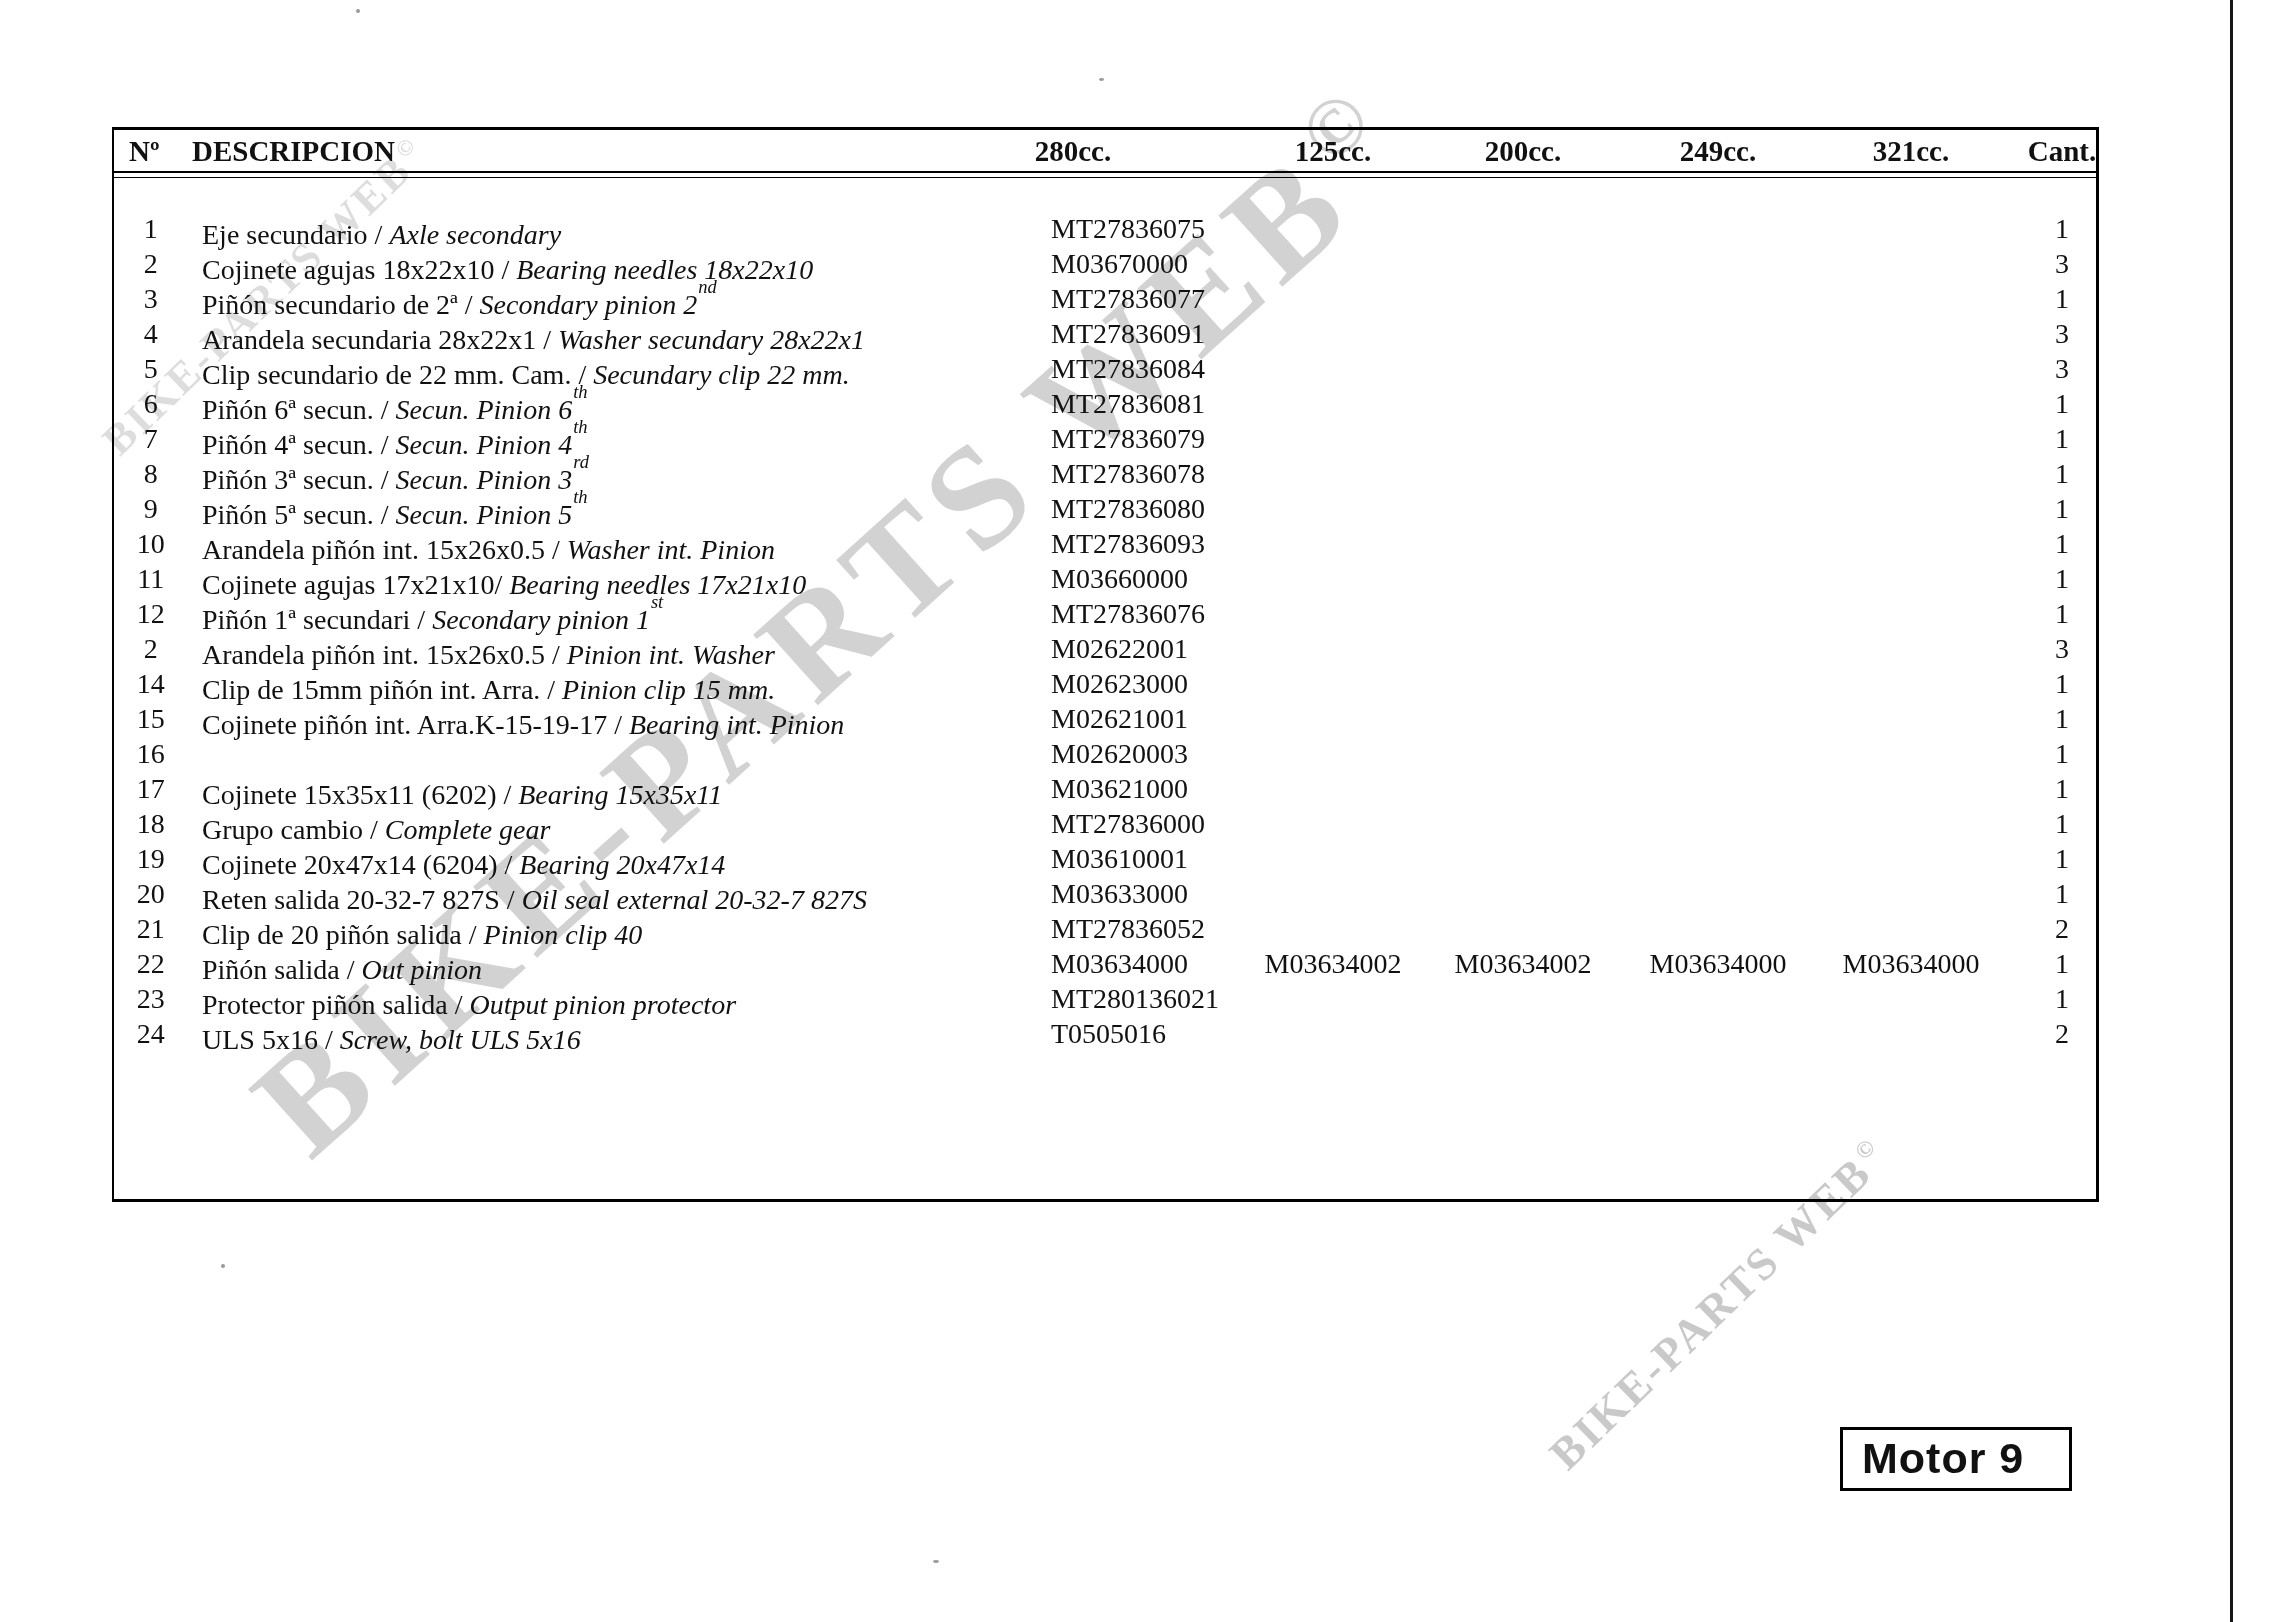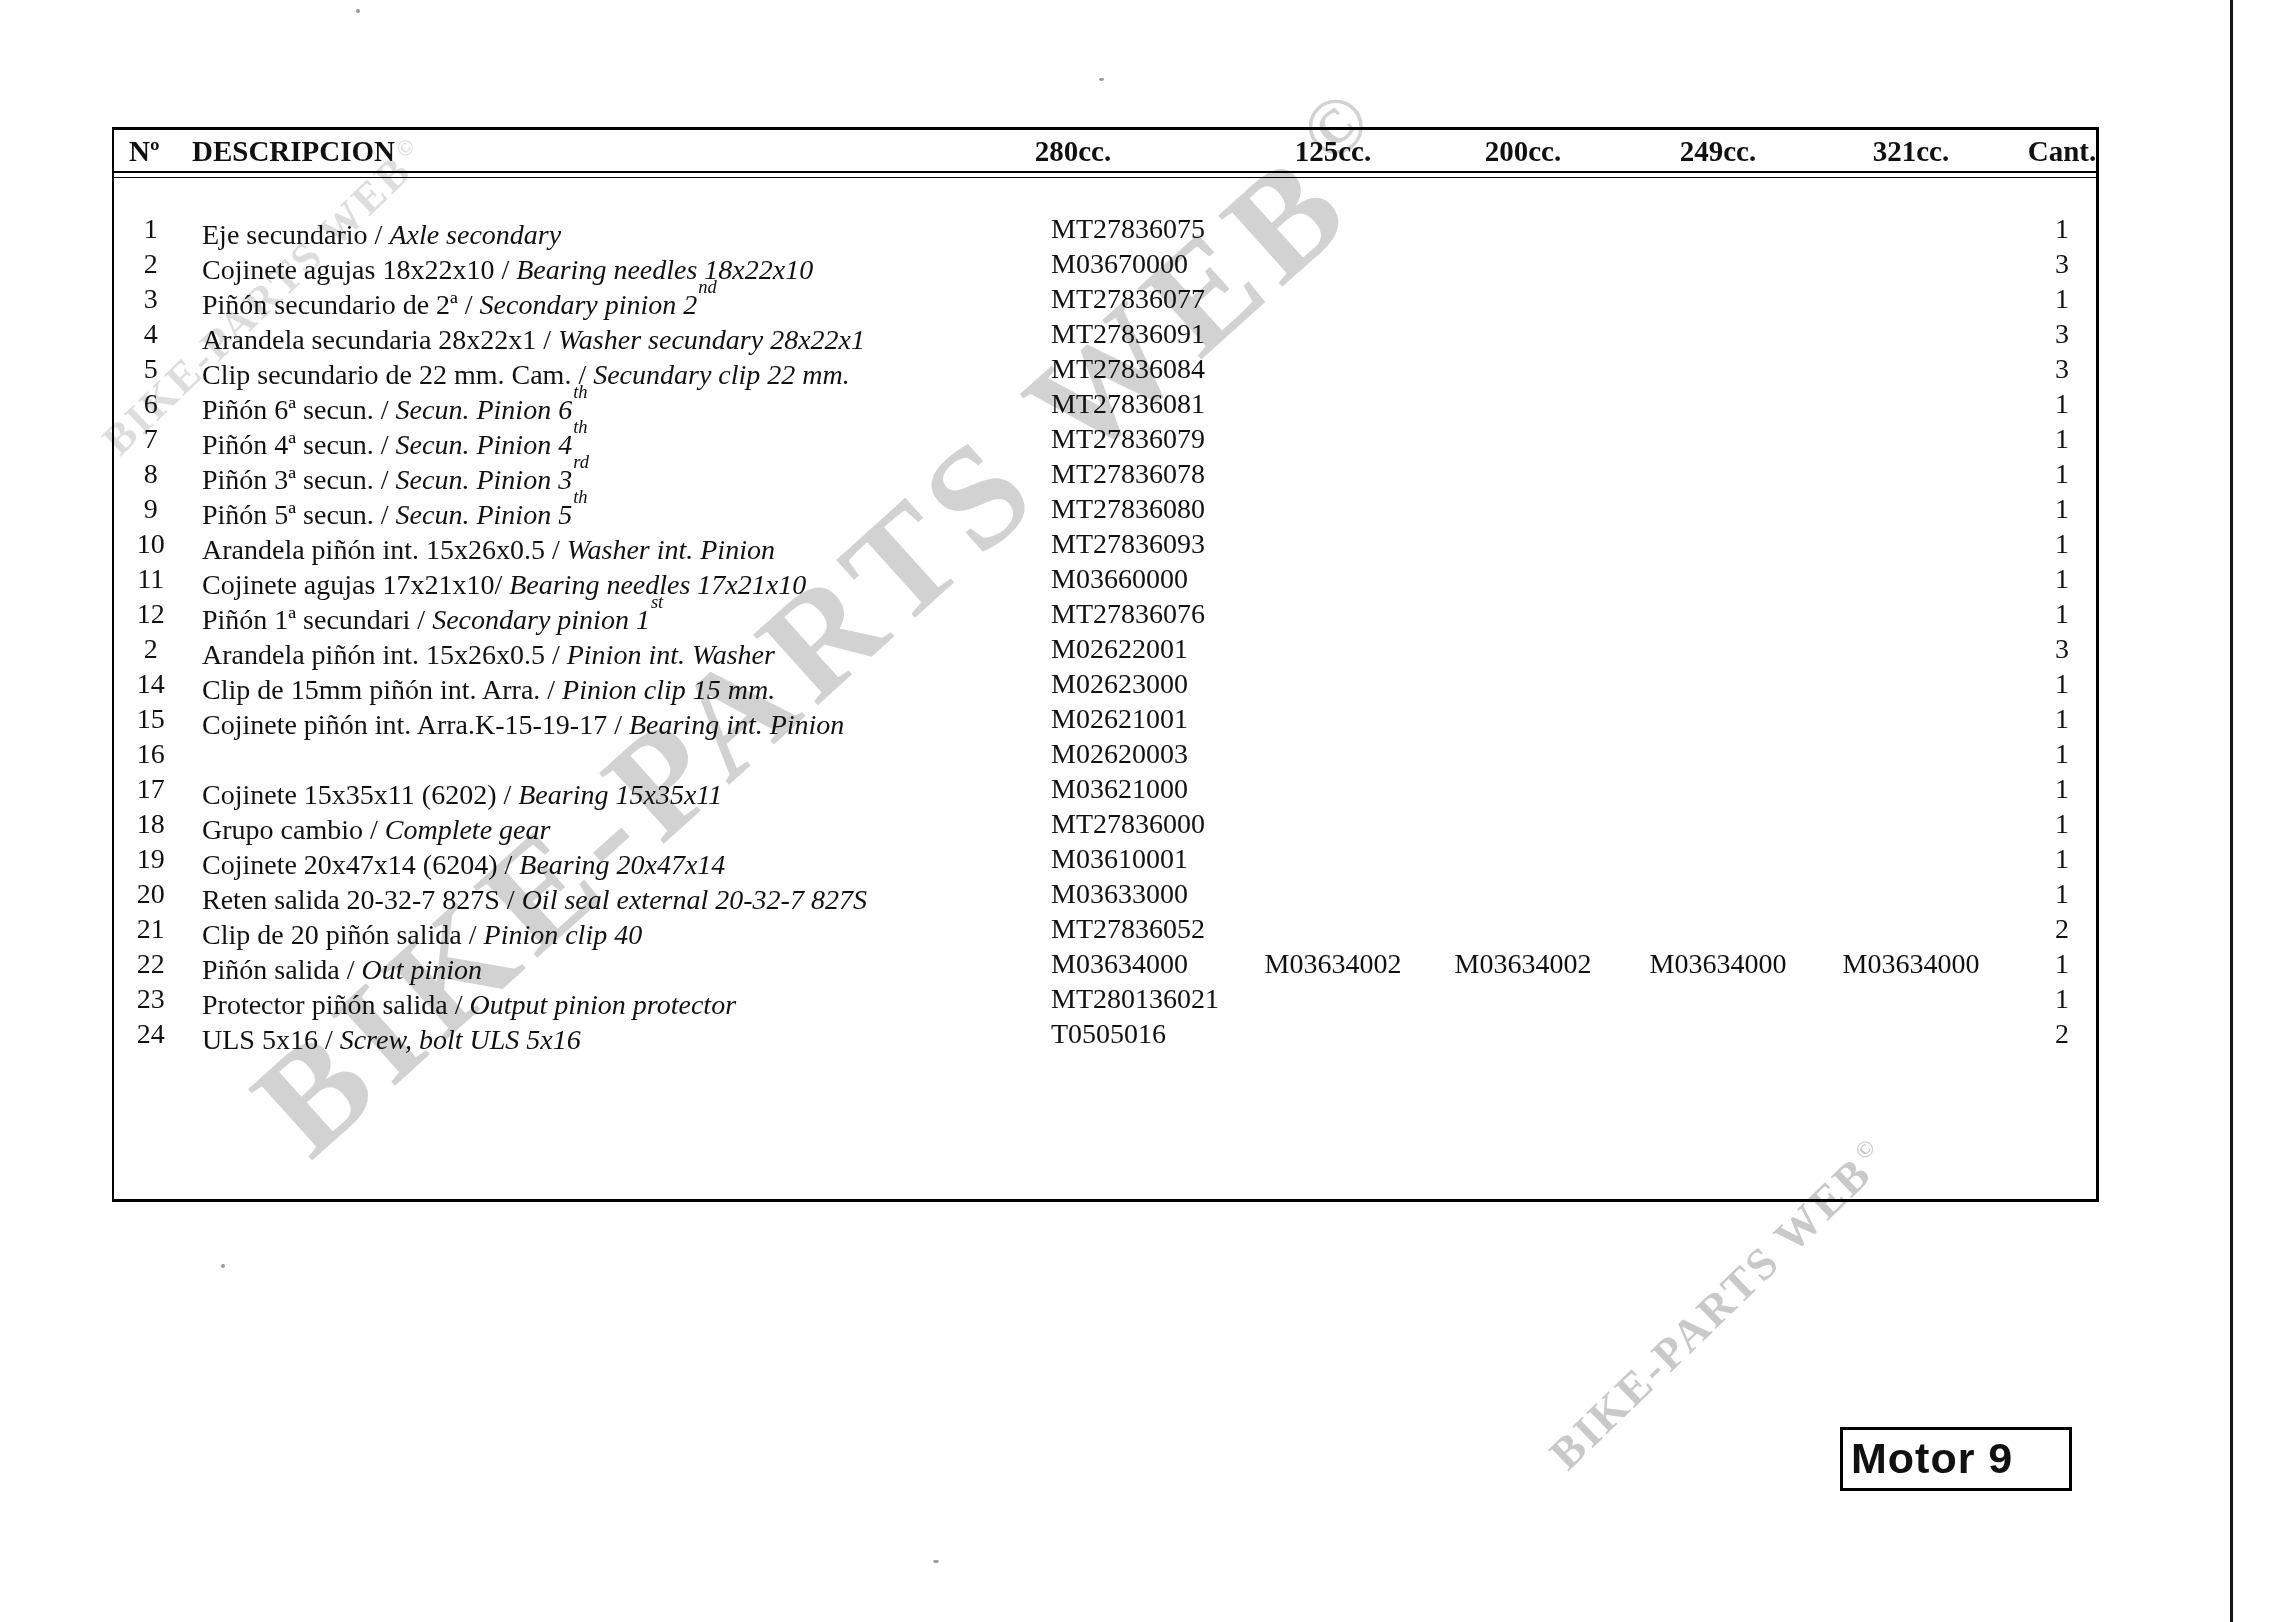--- a/index.html
+++ b/index.html
@@ -93,21 +93,21 @@
   #motor-box{
     position:absolute;
     left:1840px;top:1427px;
     width:232px;height:64px;
     box-sizing:border-box;
     border:3.9px solid #000;
     background:#fff;
     font-family:"Liberation Sans","DejaVu Sans",sans-serif;
     font-weight:bold;font-size:43px;
     line-height:57px;
-    padding-left:8px;
+    padding-left:19px;
     letter-spacing:1px;
     z-index:3;
   }
 
   
   #scan-edge-line{
     position:absolute;
     left:2230px;top:0;
     width:2.9px;height:1623px;
     background:#161616;

